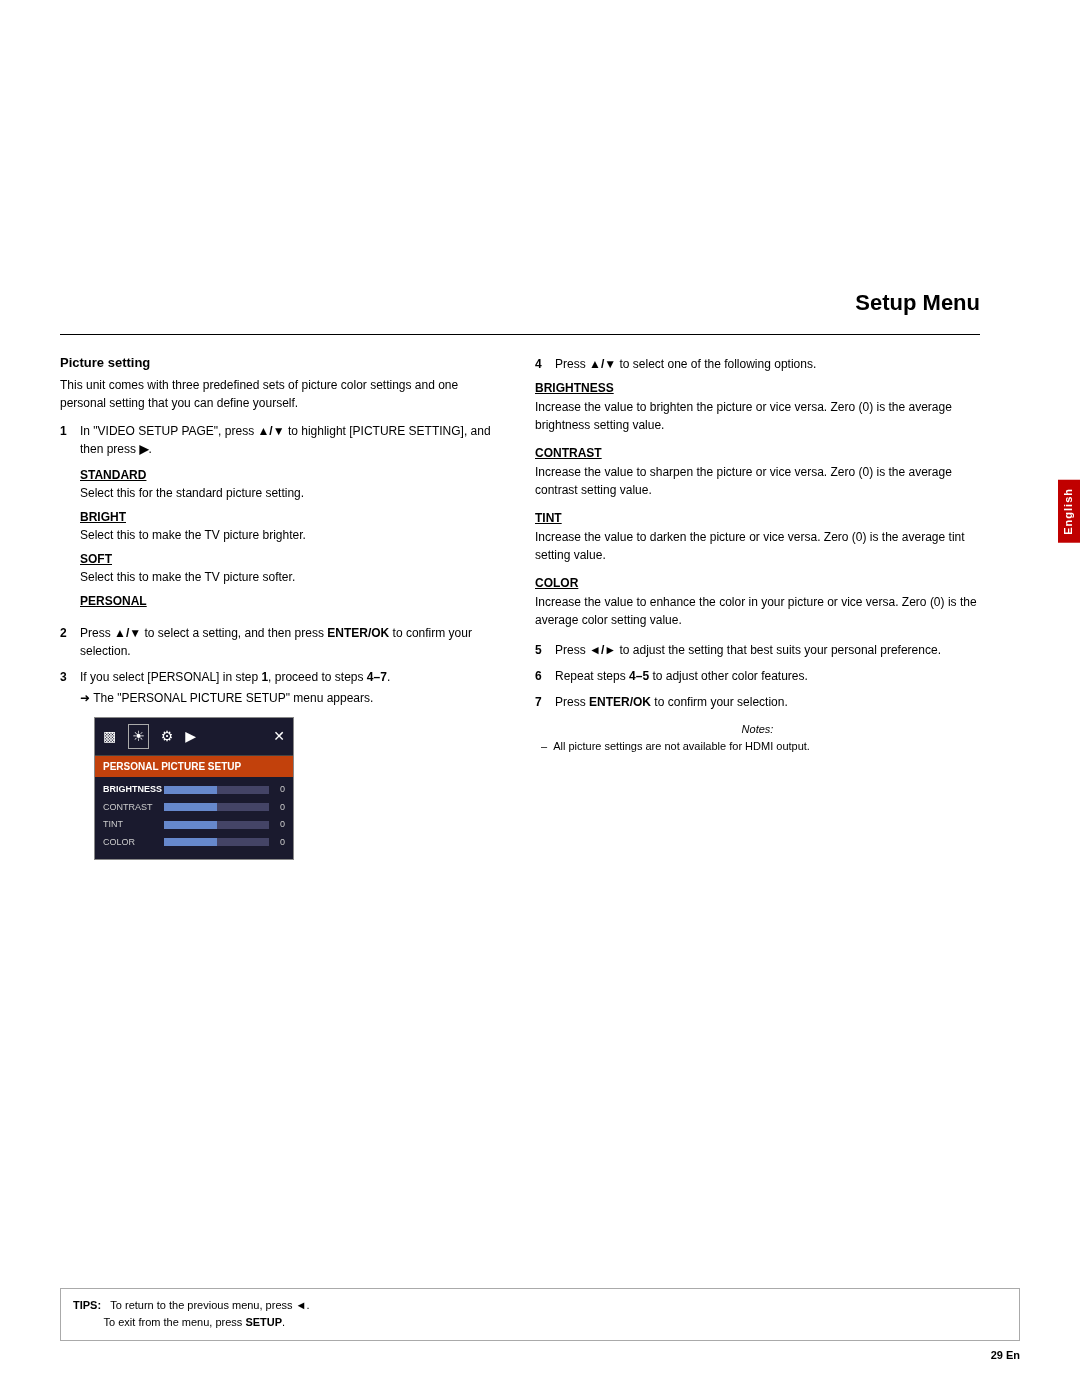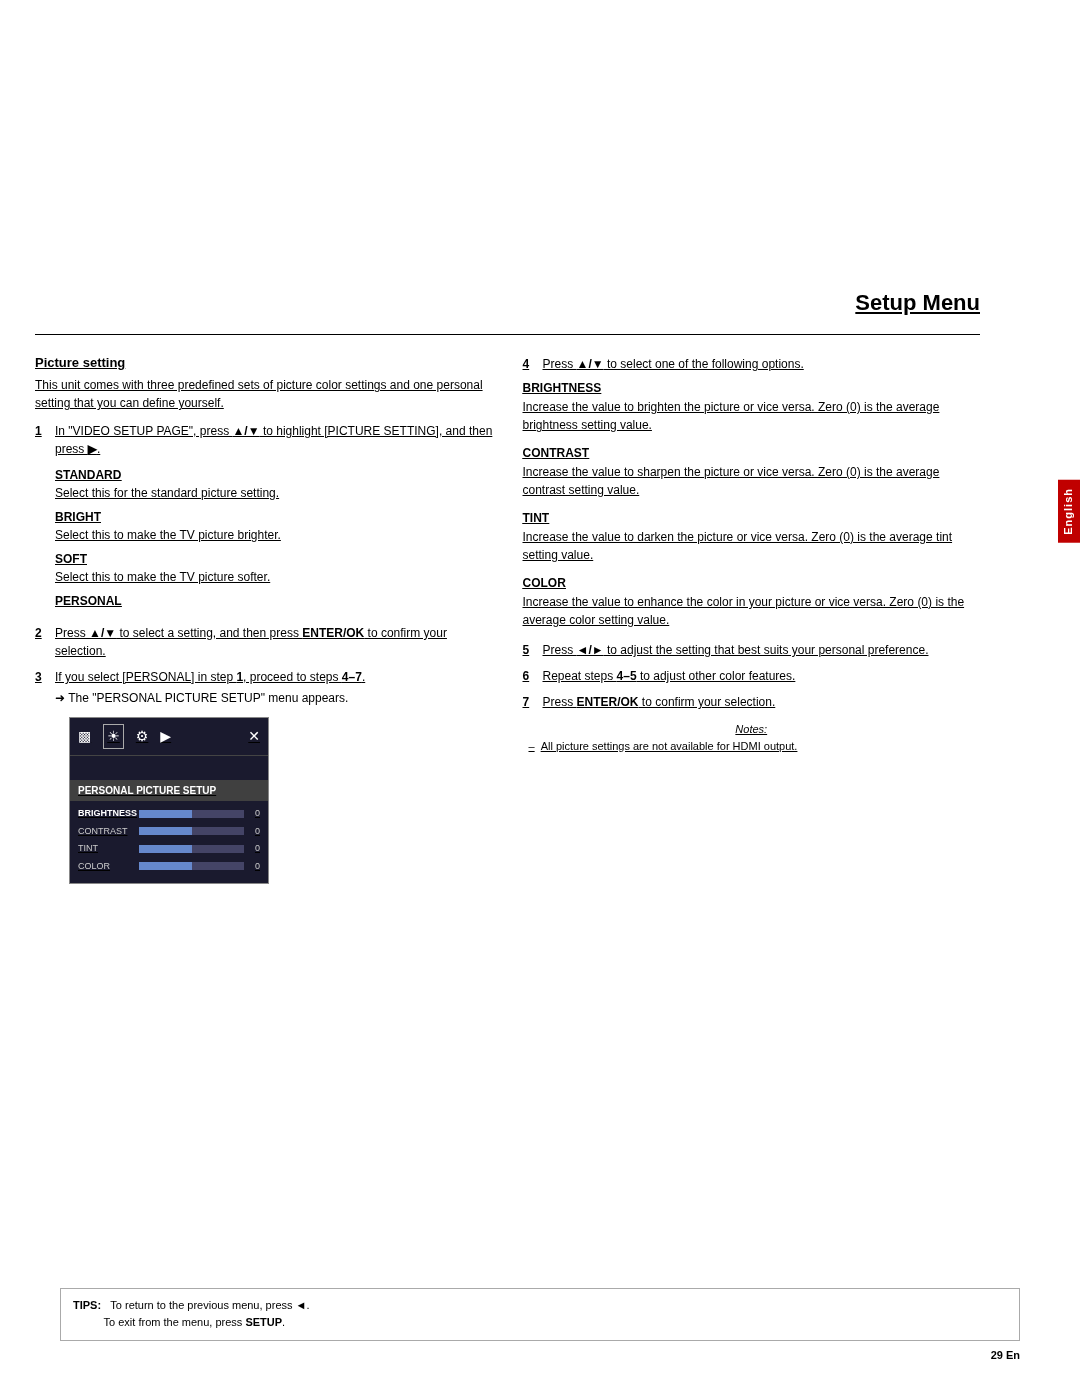--- a/index.html
+++ b/index.html
@@ -31,23 +31,22 @@
       transform: rotate(180deg);
       padding: 8px 4px;
       font-size: 11px;
       font-weight: bold;
       letter-spacing: 1px;
       width: 22px;
     }
 
     
     .main-content {
-      padding: 40px 60px 40px 35px;
+      padding: 40px 60px 40px 60px;
       padding-top: 290px;
-      text-decoration: underline;
     }
 
     
     .page-title {
       text-align: right;
       font-size: 22px;
       font-weight: bold;
       margin-bottom: 18px;
       padding-right: 40px;
     }
@@ -154,26 +153,25 @@
       border: 1px solid #aaa;
       padding: 1px 3px;
     }
 
     .menu-icon.close-x {
       color: #ffffff;
       margin-left: auto;
     }
 
     .menu-title-bar {
-      background: #404040;
+      background: #c2410c;
       color: #ffffff;
       padding: 3px 8px;
       font-size: 10px;
       font-weight: bold;
-      margin-top: 24px;
     }
 
     .menu-body {
       padding: 6px 8px;
     }
 
     .menu-row {
       display: flex;
       align-items: center;
       margin-bottom: 4px;

